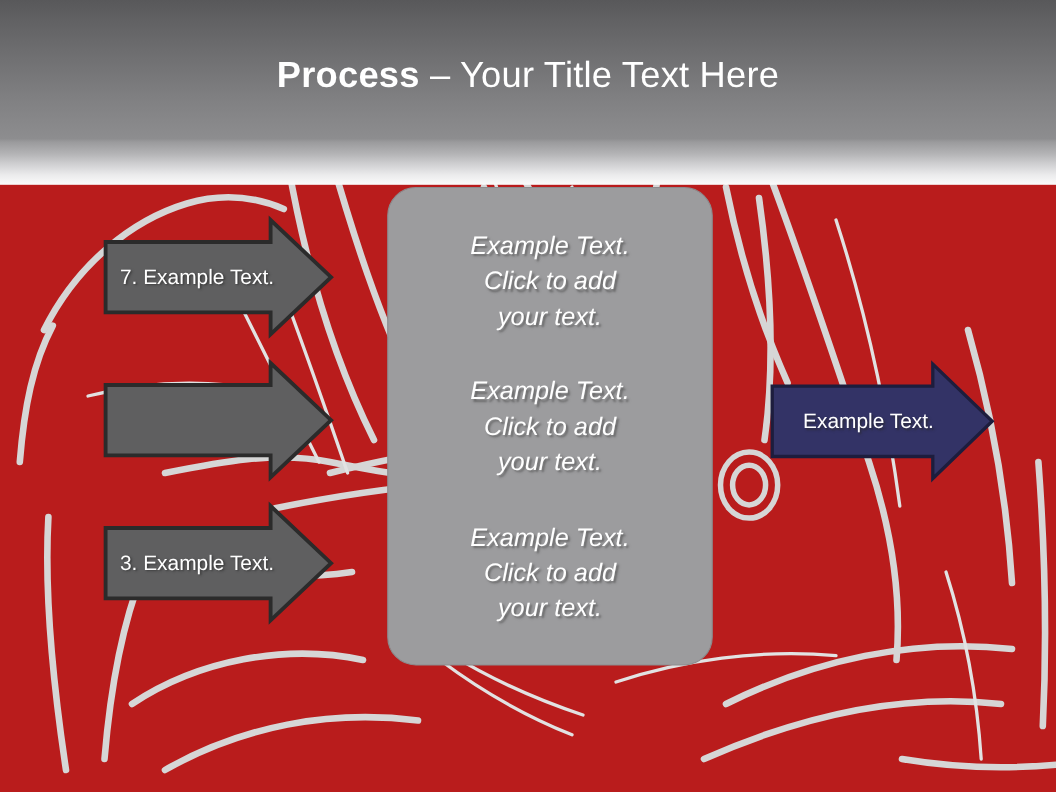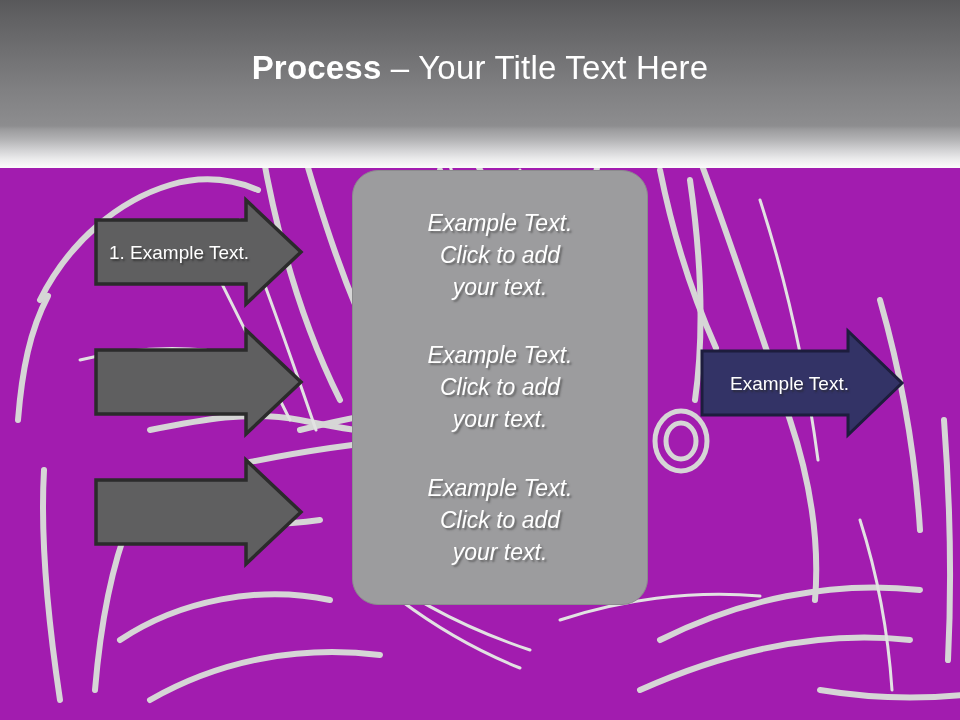--- a/index.html
+++ b/index.html
@@ -9,21 +9,21 @@
   }
   body {
     font-family: "Liberation Sans", sans-serif;
   }
 
   #slide {
     position: relative;
     width: 960px;
     height: 720px;
     overflow: hidden;
-    background: #a21caf;
+    background: #b91c1c;
   }
 
   
   #bg-illustration {
     position: absolute;
     left: 0;
     top: 0;
     width: 960px;
     height: 720px;
     z-index: 0;
@@ -209,33 +209,34 @@
 your text.</div>
     <div class="panel-text">Example Text.
 Click  to add
 your text.</div>
   </div>
 
   <div class="arrow gray-arrow-1">
     <svg width="210" height="110" viewBox="0 0 210 110" xmlns="http://www.w3.org/2000/svg">
       <polygon points="2,23 152,23 152,3 207,55 152,107 152,87 2,87" fill="#5f5f60" stroke="#2b2b2b" stroke-width="3.5" stroke-linejoin="miter"></polygon>
     </svg>
-    <span class="arrow-label">1. Example Text.</span>
+    <span class="arrow-label">7. Example Text.</span>
   </div>
 
   <div class="arrow gray-arrow-2">
     <svg width="210" height="110" viewBox="0 0 210 110" xmlns="http://www.w3.org/2000/svg">
       <polygon points="2,23 152,23 152,3 207,55 152,107 152,87 2,87" fill="#5f5f60" stroke="#2b2b2b" stroke-width="3.5" stroke-linejoin="miter"></polygon>
     </svg>
   </div>
 
   <div class="arrow gray-arrow-3">
     <svg width="210" height="110" viewBox="0 0 210 110" xmlns="http://www.w3.org/2000/svg">
       <polygon points="2,23 152,23 152,3 207,55 152,107 152,87 2,87" fill="#5f5f60" stroke="#2b2b2b" stroke-width="3.5" stroke-linejoin="miter"></polygon>
     </svg>
+    <span class="arrow-label">3. Example Text.</span>
   </div>
 
   <div class="arrow blue-arrow">
     <svg width="205" height="110" viewBox="0 0 205 110" xmlns="http://www.w3.org/2000/svg">
       <polygon points="2,23 148,23 148,3 202,55 148,107 148,87 2,87" fill="#333366" stroke="#1d1d3d" stroke-width="3" stroke-linejoin="miter"></polygon>
     </svg>
     <span class="arrow-label">Example Text.</span>
   </div>
 
 </div>

